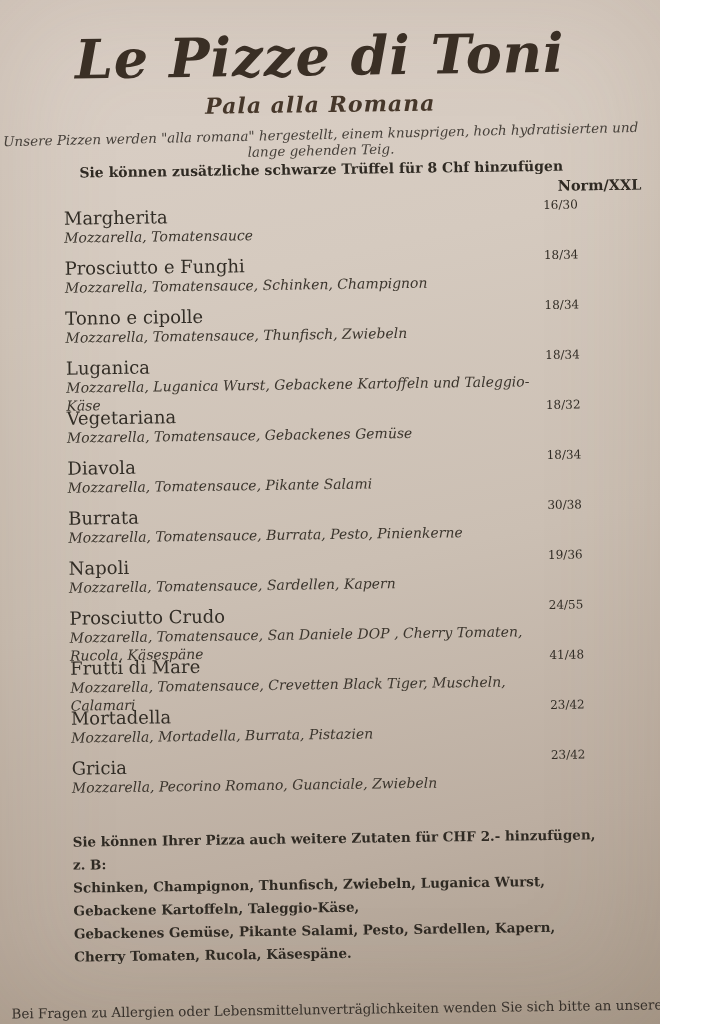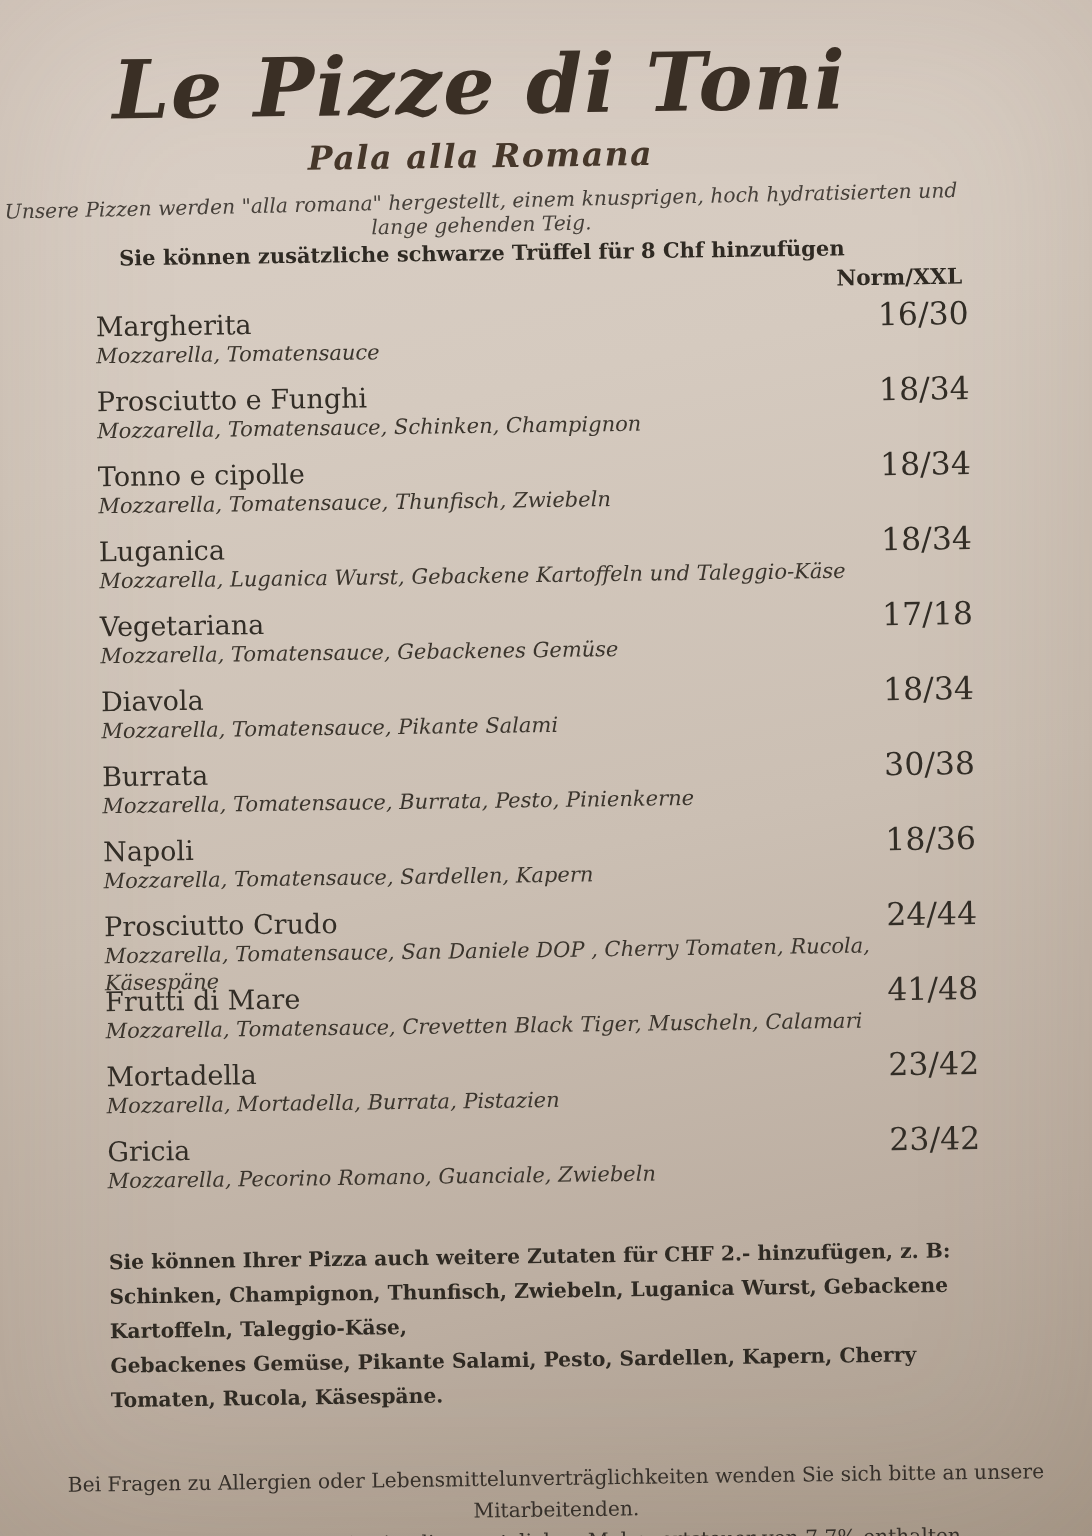--- a/index.html
+++ b/index.html
@@ -8,21 +8,21 @@
   }
   body {
     width: 728px;
     height: 1024px;
     overflow: hidden;
     font-family: "DejaVu Serif", serif;
     color: #332d26;
   }
   .page {
     position: relative;
-    width: 728px;
+    width: 660px;
     height: 1024px;
     background: linear-gradient(168deg, #dbd0c7 0%, #d5cabf 28%, #cbbfb3 55%, #bcaea1 80%, #aa9c8d 100%);
     box-shadow: inset 0 0 120px rgba(120, 100, 80, 0.18);
     overflow: hidden;
   }
   .content {
     position: absolute;
     inset: 0;
     transform: rotate(-0.8deg);
     transform-origin: 50% 50%;
@@ -91,21 +91,21 @@
   .item-ingredients {
     font-style: italic;
     font-size: 14px;
     line-height: 1.28;
     color: #3b352d;
   }
   .item-price {
     flex: 0 0 auto;
     padding-right: 12px;
     margin-top: -2px;
-    font-size: 21px;
+    font-size: 12px;
     color: #322d26;
   }
   
   .extras {
     margin: 24px 60px 0 68px;
     font-weight: 700;
     font-size: 13.5px;
     line-height: 23px;
     color: #2f2a23;
   }
@@ -164,21 +164,21 @@
           <div class="item-ingredients">Mozzarella, Luganica Wurst, Gebackene Kartoffeln und Taleggio-Käse</div>
         </div>
         <div class="item-price">18/34</div>
       </div>
 
       <div class="menu-item">
         <div class="item-left">
           <div class="item-name">Vegetariana</div>
           <div class="item-ingredients">Mozzarella, Tomatensauce, Gebackenes Gemüse</div>
         </div>
-        <div class="item-price">17/18</div>
+        <div class="item-price">18/32</div>
       </div>
 
       <div class="menu-item">
         <div class="item-left">
           <div class="item-name">Diavola</div>
           <div class="item-ingredients">Mozzarella, Tomatensauce, Pikante Salami</div>
         </div>
         <div class="item-price">18/34</div>
       </div>
 
@@ -188,29 +188,29 @@
           <div class="item-ingredients">Mozzarella, Tomatensauce, Burrata, Pesto, Pinienkerne</div>
         </div>
         <div class="item-price">30/38</div>
       </div>
 
       <div class="menu-item">
         <div class="item-left">
           <div class="item-name">Napoli</div>
           <div class="item-ingredients">Mozzarella, Tomatensauce, Sardellen, Kapern</div>
         </div>
-        <div class="item-price">18/36</div>
+        <div class="item-price">19/36</div>
       </div>
 
       <div class="menu-item">
         <div class="item-left">
           <div class="item-name">Prosciutto Crudo</div>
           <div class="item-ingredients">Mozzarella, Tomatensauce, San Daniele DOP , Cherry Tomaten, Rucola, Käsespäne</div>
         </div>
-        <div class="item-price">24/44</div>
+        <div class="item-price">24/55</div>
       </div>
 
       <div class="menu-item">
         <div class="item-left">
           <div class="item-name">Frutti di Mare</div>
           <div class="item-ingredients">Mozzarella, Tomatensauce, Crevetten Black Tiger, Muscheln, Calamari</div>
         </div>
         <div class="item-price">41/48</div>
       </div>
 

